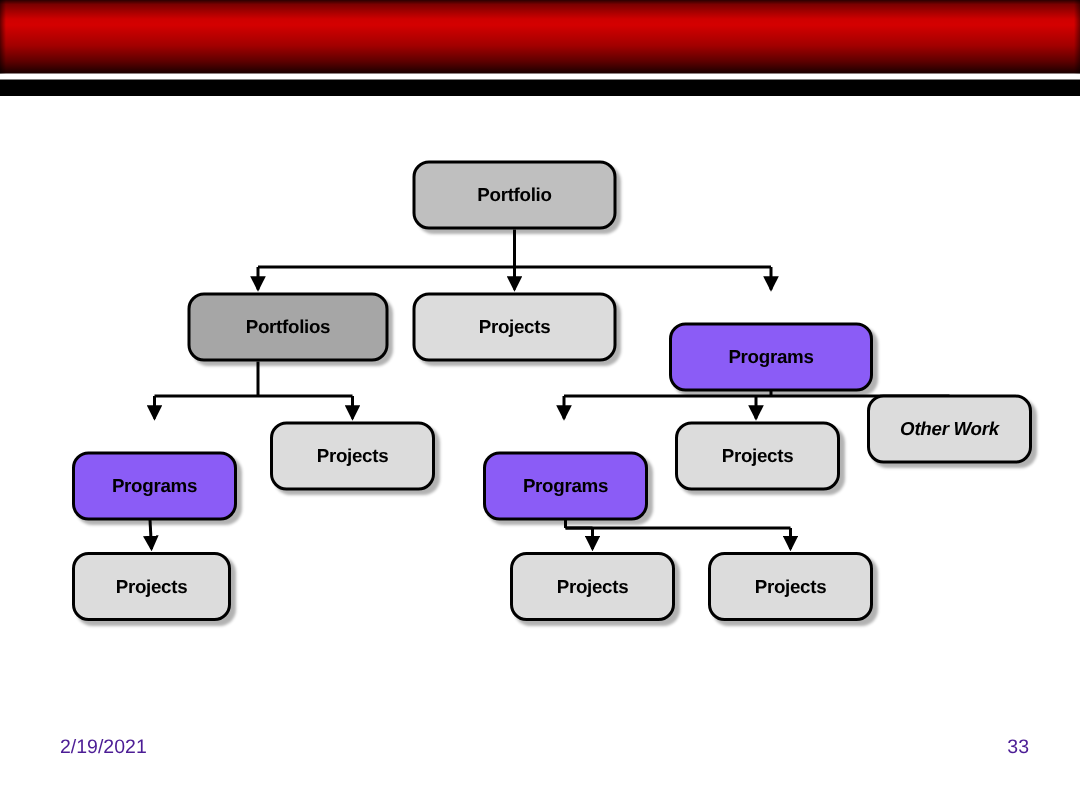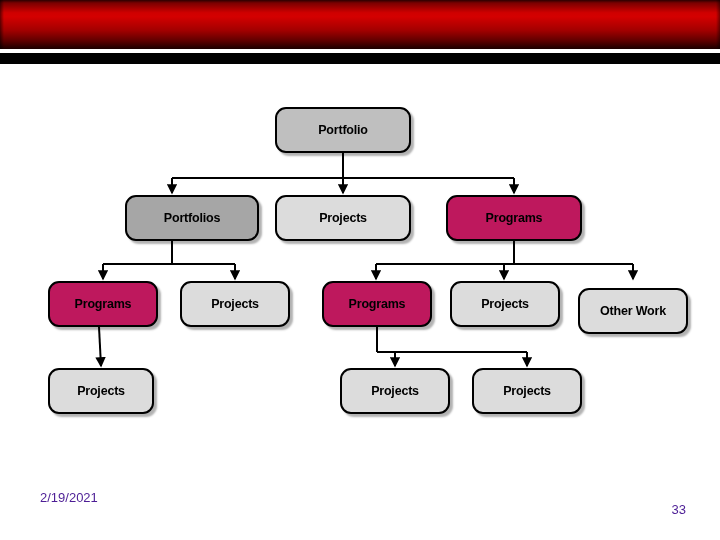--- a/index.html
+++ b/index.html
@@ -86,21 +86,21 @@
     align-items: center;
     justify-content: center;
     font-weight: bold;
     font-size: 12.5px;
     color: #000000;
     letter-spacing: -0.2px;
     box-shadow: 3px 3px 2px rgba(0,0,0,0.30);
     z-index: 3;
     white-space: nowrap;
   }
-  .fill-white { background: #be185d; }
+  .fill-white { background: #8b5cf6; margin-top: 20px; }
   .fill-light { background: #dcdcdc; text-align: center; }
   .fill-mid   { background: #bfbfbf; }
   .fill-dark  { background: #a6a6a6; }
 
   
   .footer {
     position: absolute;
     left: 0;
     top: 490px;
     width: 720px;
@@ -116,21 +116,21 @@
   .footer-center {
     position: absolute;
     left: 0;
     top: 0;
     width: 720px;
     text-align: center;
   }
   .footer-page {
     position: absolute;
     right: 34px;
-    top: 12px;
+    top: 0;
   }
 </style>
 </head>
 <body>
 
 <div class="slide">
 
   <div class="header-band"></div>
   <div class="header-rule"></div>
 
@@ -182,21 +182,21 @@
     <div class="node fill-mid" style="left:275px; top:43px;  width:136px; height:46px;">Portfolio</div>
 
     <div class="node fill-dark" style="left:105px; top:131px; width:134px; height:46px;margin-left:20px;">Portfolios</div>
     <div class="node fill-light" style="left:275px; top:131px; width:136px; height:46px;">Projects</div>
     <div class="node fill-white" style="left:446px; top:131px; width:136px; height:46px;">Programs</div>
 
     <div class="node fill-white" style="left:48px;  top:217px; width:110px; height:46px;">Programs</div>
     <div class="node fill-light" style="left:180px; top:217px; width:110px; height:46px;">Projects</div>
     <div class="node fill-white" style="left:322px; top:217px; width:110px; height:46px;">Programs</div>
     <div class="node fill-light" style="left:450px; top:217px; width:110px; height:46px;">Projects</div>
-    <div class="node fill-light" style="left:578px; top:224px; width:110px; height:46px;">Other Work</div>
+    <div class="node fill-light" style="left:578px; top:199px; width:110px; height:46px;font-style:italic;">Other Work</div>
 
     <div class="node fill-light" style="left:48px;  top:304px; width:106px; height:46px;">Projects</div>
     <div class="node fill-light" style="left:340px; top:304px; width:110px; height:46px;">Projects</div>
     <div class="node fill-light" style="left:472px; top:304px; width:110px; height:46px;">Projects</div>
   </div>
 
   <div class="footer">
     <span class="footer-date">2/19/2021</span>
     <span class="footer-page">33</span>
   </div>

